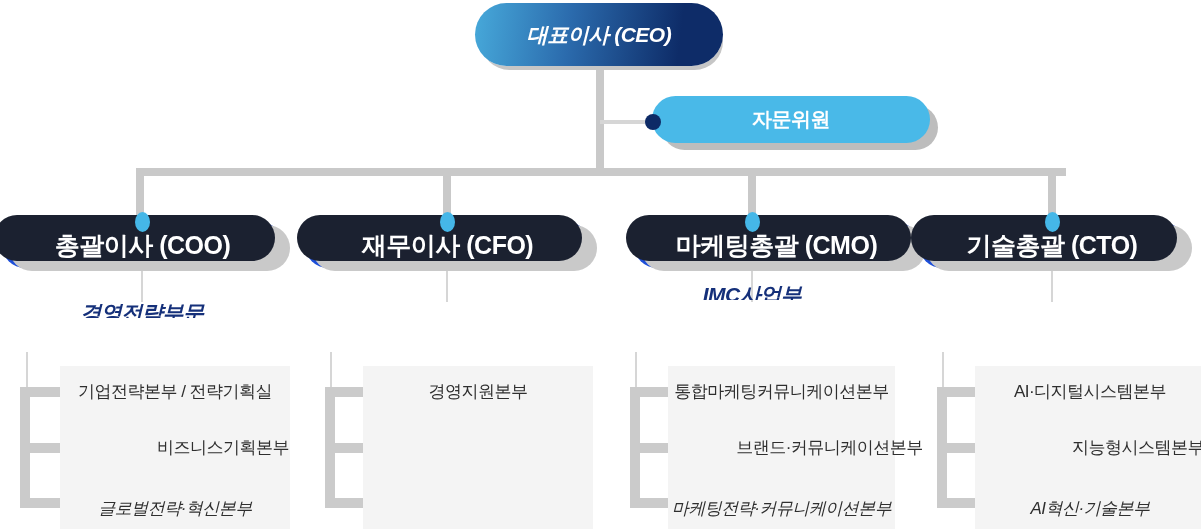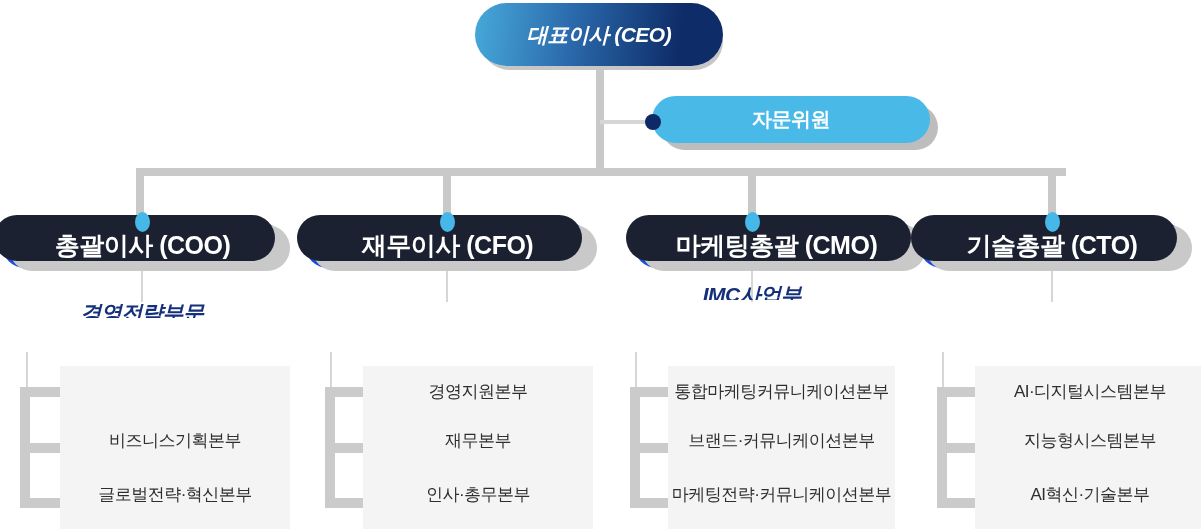--- a/index.html
+++ b/index.html
@@ -53,21 +53,21 @@
   }
 
   .bracket { position:absolute; background:#cbcbcb; z-index:0; }
 
   .deptbox { position:absolute; background:#f4f4f4; z-index:1; }
   .dept {
     position:absolute; left:0; width:100%; height:20px; line-height:20px;
     text-align:center; font-size:17px; font-weight:500; color:#2e2e2e;
     letter-spacing:-0.5px; white-space:nowrap;
   }
-  .d1 { top:16px; } .d2 { top:65px; } .d3 { top:119px; }
+  .d1 { top:16px; } .d2 { top:72px;margin-left:48px; } .d3 { top:133px;font-style:italic; }
 </style>
 </head>
 <body>
 
 <div style="position:absolute;inset:0;">
 
   <div class="line" style="left:596px;top:64px;width:8px;height:108px;"></div>
   <div class="thin-line" style="left:600px;top:120px;width:52px;height:4px;"></div>
   <div class="line" style="left:136px;top:168px;width:930px;height:8px;"></div>
   <div class="line" style="left:136px;top:168px;width:8px;height:56px;"></div>
@@ -83,36 +83,35 @@
   <div class="pill navy-pill" style="left:2px;top:222px;width:281px;height:46px;">총괄이사 (COO)</div>
   <div class="dot-blue" style="left:135px;top:212px;"></div>
   <div class="thin-line" style="left:141px;top:268px;width:2px;height:34px;"></div>
   <div class="division" style="left:32px;top:302px;width:220px;">경영전략부문</div>
   <div class="thin-line" style="left:26px;top:352px;width:2px;height:36px;"></div>
   <div class="bracket" style="left:20px;top:387px;width:10px;height:121px;"></div>
   <div class="bracket" style="left:20px;top:387px;width:42px;height:10px;"></div>
   <div class="bracket" style="left:20px;top:443px;width:42px;height:10px;"></div>
   <div class="bracket" style="left:20px;top:498px;width:42px;height:10px;"></div>
   <div class="deptbox" style="left:60px;top:366px;width:230px;height:170px;">
+    <div class="dept d1">기업전략본부 / 전략기획실</div>
     <div class="dept d2">비즈니스기획본부</div>
     <div class="dept d3">글로벌전략·혁신본부</div>
   </div>
 
   <div class="pill navy-pill" style="left:305px;top:222px;width:285px;height:46px;">재무이사 (CFO)</div>
   <div class="dot-blue" style="left:440px;top:212px;"></div>
   <div class="thin-line" style="left:446px;top:268px;width:2px;height:34px;"></div>
   <div class="thin-line" style="left:330px;top:352px;width:2px;height:36px;"></div>
   <div class="bracket" style="left:325px;top:387px;width:10px;height:121px;"></div>
   <div class="bracket" style="left:325px;top:387px;width:42px;height:10px;"></div>
   <div class="bracket" style="left:325px;top:443px;width:42px;height:10px;"></div>
   <div class="bracket" style="left:325px;top:498px;width:42px;height:10px;"></div>
   <div class="deptbox" style="left:363px;top:366px;width:230px;height:170px;">
     <div class="dept d1">경영지원본부</div>
-    <div class="dept d2">재무본부</div>
-    <div class="dept d3">인사·총무본부</div>
   </div>
 
   <div class="pill navy-pill" style="left:634px;top:222px;width:285px;height:46px;">마케팅총괄 (CMO)</div>
   <div class="dot-blue" style="left:745px;top:212px;"></div>
   <div class="thin-line" style="left:751px;top:268px;width:2px;height:34px;"></div>
   <div class="division" style="left:642px;top:284px;width:220px;">IMC사업부</div>
   <div class="thin-line" style="left:635px;top:352px;width:2px;height:36px;"></div>
   <div class="bracket" style="left:630px;top:387px;width:10px;height:121px;"></div>
   <div class="bracket" style="left:630px;top:387px;width:42px;height:10px;"></div>
   <div class="bracket" style="left:630px;top:443px;width:42px;height:10px;"></div>

